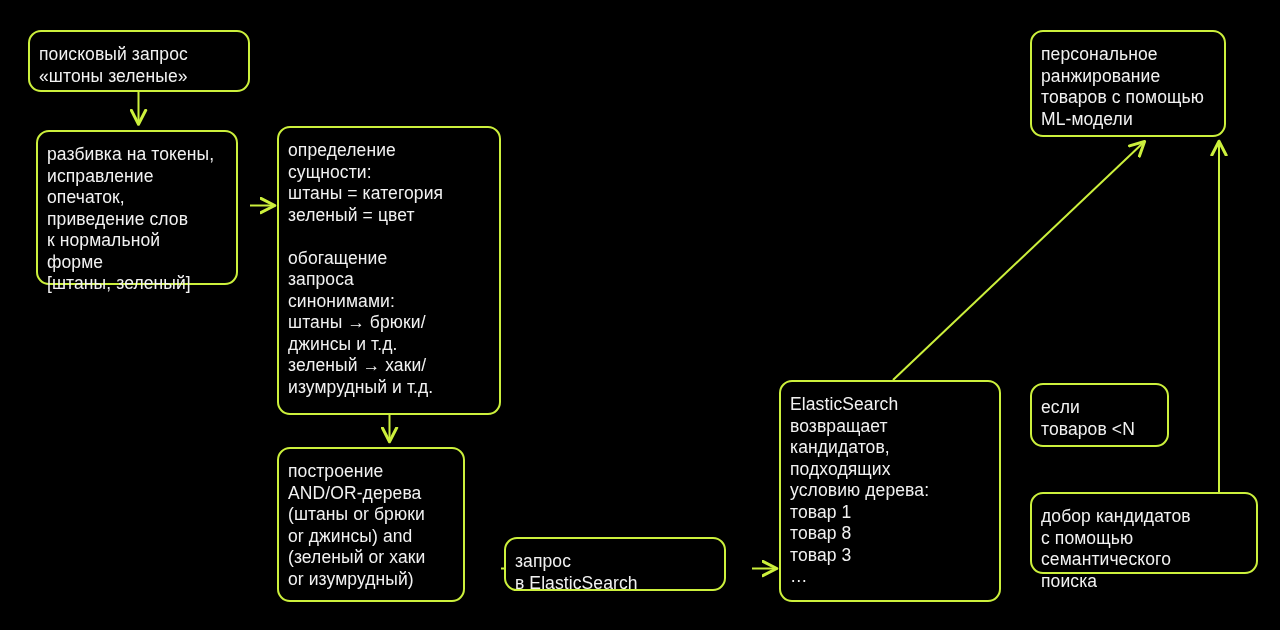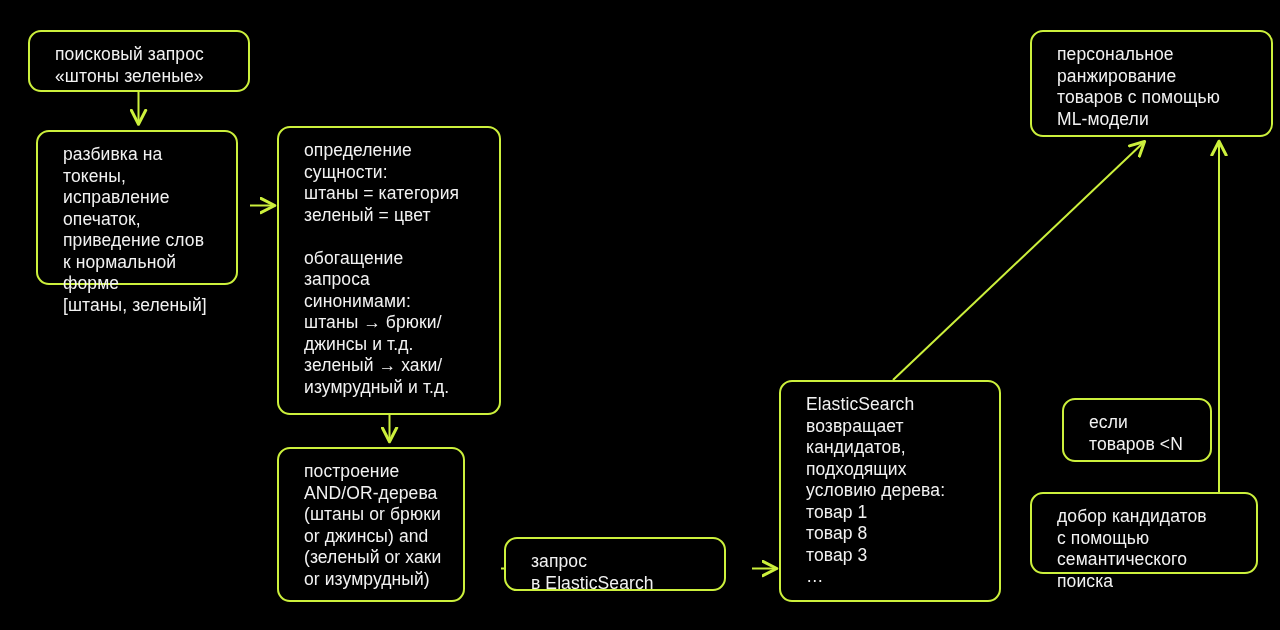--- a/index.html
+++ b/index.html
@@ -17,21 +17,21 @@
   }
   .node {
     position: absolute;
     box-sizing: border-box;
     border: 2px solid #ccf03c;
     border-radius: 13px;
     background: #000000;
     color: #f2f2f2;
     font-size: 17.5px;
     line-height: 21.5px;
-    padding: 12px 16px 12px 25px;
+    padding: 12px 16px 12px 9px;
     white-space: pre-line;
     letter-spacing: 0.1px;
   }
   .edges {
     position: absolute;
     left: 0;
     top: 0;
     width: 1280px;
     height: 630px;
     pointer-events: none;
@@ -100,26 +100,26 @@
   <div class="node" style="left:779px; top:380px; width:222px; height:222px;">ElasticSearch
 возвращает
 кандидатов,
 подходящих
 условию дерева:
 товар 1
 товар 8
 товар 3
 …</div>
 
-  <div class="node" style="left:1030px; top:30px; width:243px; height:107px;">персональное
+  <div class="node" style="left:1030px; top:30px; width:196px; height:107px;">персональное
 ранжирование
 товаров с помощью
 ML-модели</div>
 
-  <div class="node" style="left:1030px; top:398px; width:150px; height:64px;margin-left:32px;">если
+  <div class="node" style="left:1030px; top:383px; width:139px; height:64px;">если
 товаров &lt;N</div>
 
   <div class="node" style="left:1030px; top:492px; width:228px; height:82px;">добор кандидатов
 с помощью
 семантического
 поиска</div>
 
 </div>
 
 </body></html>

